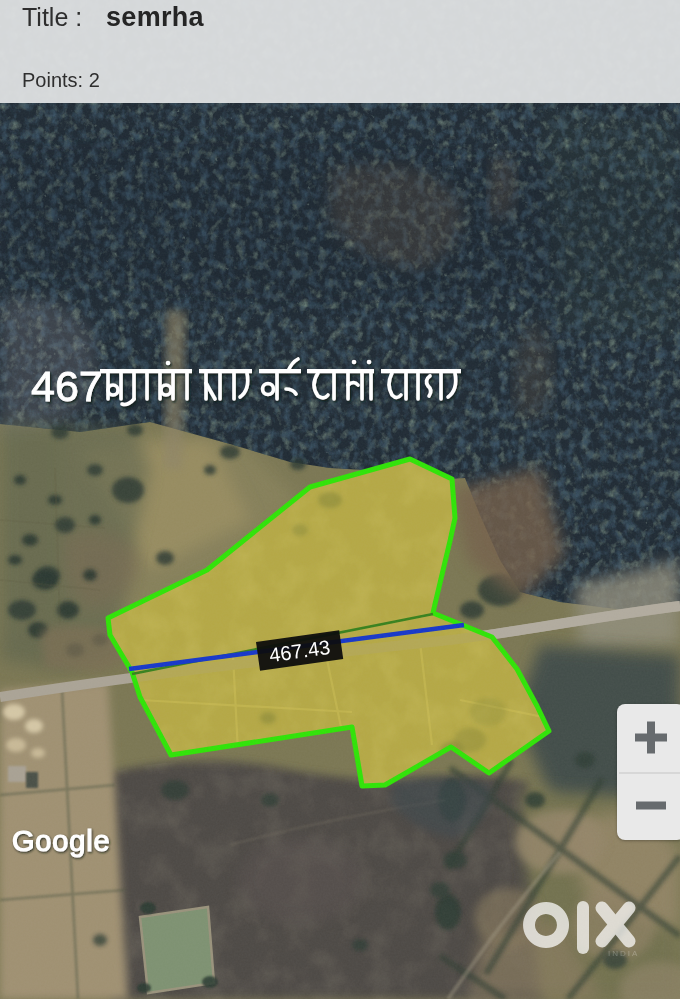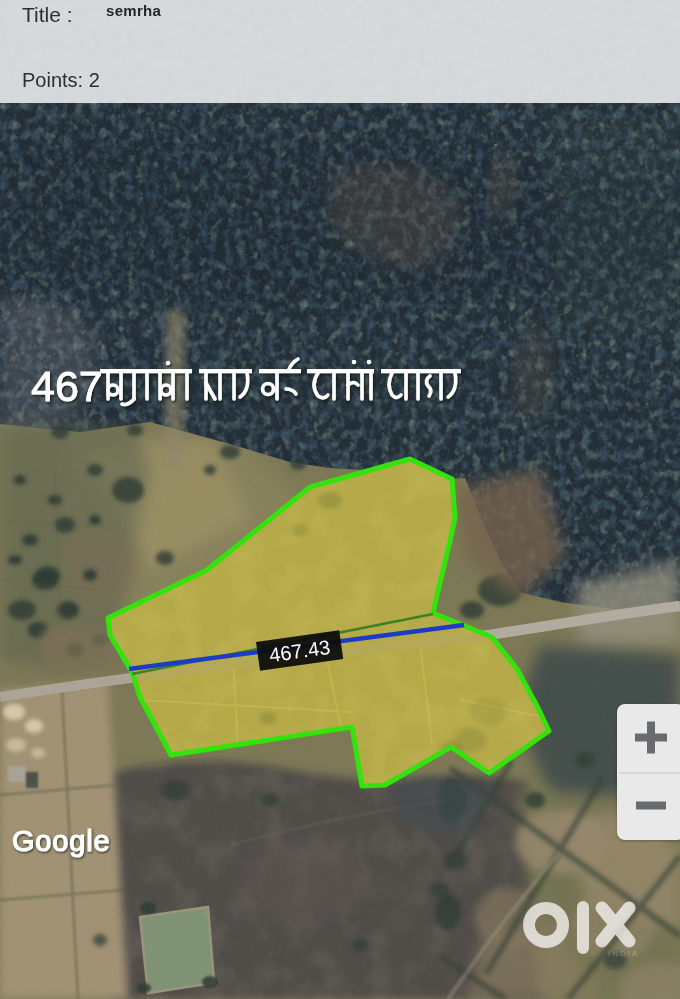--- a/index.html
+++ b/index.html
@@ -339,22 +339,22 @@
   <g stroke="#fff" stroke-width="13" stroke-linecap="round">
     <line x1="602" y1="908" x2="629" y2="941"></line>
     <line x1="629" y1="908" x2="602" y2="941"></line>
   </g>
   <text x="608" y="956" font-size="8" fill="#fff" opacity="0.35" letter-spacing="2" font-family="Liberation Sans, sans-serif">INDIA</text>
 </g>
 </svg>
 
 <div style="position:absolute;left:0;top:0;width:680px;height:103px;background:rgba(223,225,227,0.95);"></div>
 
-<div style="position:absolute;left:22px;top:3px;font-size:21px;color:#2e2e2e;">Title :</div>
-<div style="position:absolute;left:106px;top:2px;font-size:15px;letter-spacing:0.3px;color:#252525;font-weight:bold;">semrha</div>
+<div style="position:absolute;left:22px;top:3px;font-size:25px;color:#2e2e2e;">Title :</div>
+<div style="position:absolute;left:106px;top:2px;font-size:27px;letter-spacing:0.3px;color:#252525;font-weight:bold;">semrha</div>
 
 <div style="position:absolute;left:22px;top:69px;font-size:20px;color:#2e2e2e;">Points: 2</div>
 
 <div style="position:absolute;left:617px;top:704px;width:68px;height:136px;background:#e9e9e9;border-radius:8px;box-shadow:0 1px 3px rgba(0,0,0,0.3);"></div>
 
 <svg style="position:absolute;left:617px;top:704px;" width="63" height="136" viewBox="0 0 63 136">
 
   <g stroke="#676b6e" stroke-width="8">
     <line x1="18" y1="33.5" x2="50" y2="33.5"></line>
     <line x1="34" y1="17.5" x2="34" y2="49.5"></line>

